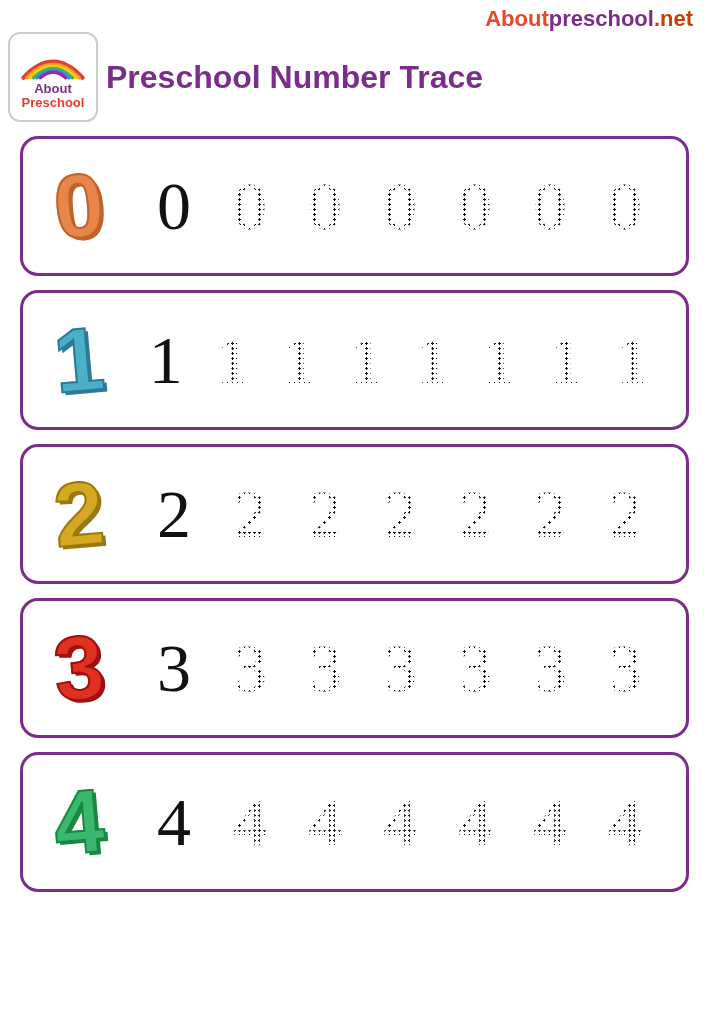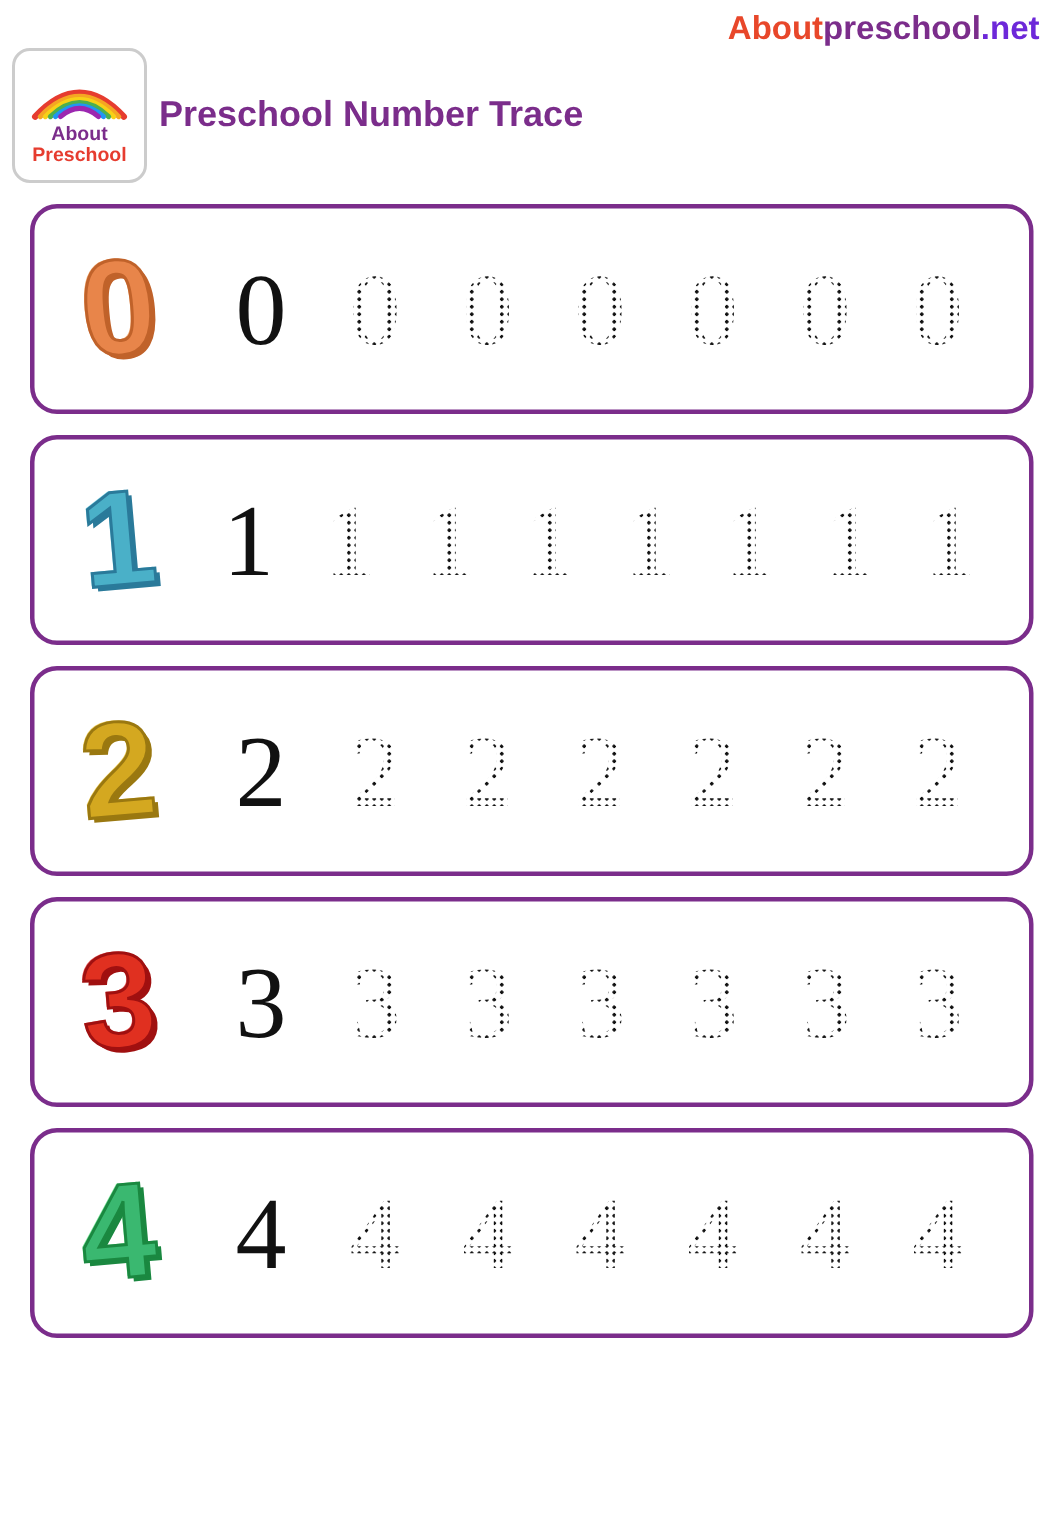--- a/index.html
+++ b/index.html
@@ -37,21 +37,21 @@
     }
     .logo-text-preschool {
       font-size: 13px;
       font-weight: bold;
       color: #e63c2f;
       text-align: center;
       line-height: 1.1;
     }
 
     .page-title {
-      font-size: 24px;
+      font-size: 32px;
       font-weight: bold;
       color: #7b2d8b;
       margin-left: 8px;
       text-align: right;
     }
 
     
     .rows-container {
       padding: 6px 20px 20px 20px;
       display: flex;
@@ -153,21 +153,21 @@
       align-items: center;
       padding: 0 16px 8px 8px;
     }
 
     .site-url {
       font-size: 22px;
       font-weight: bold;
     }
     .site-url .about-part { color: #e8472a; }
     .site-url .preschool-part { color: #7b2d8b; }
-    .site-url .dot-part { color: #6d28d9; }
+    .site-url .dot-part { color: #c2410c; }
 
     
     .ndot {
       font-size: 68px;
       font-family: 'Times New Roman', serif;
       font-weight: 400;
       color: #1a1a1a;
       line-height: 1;
       width: 56px;
       text-align: center;

